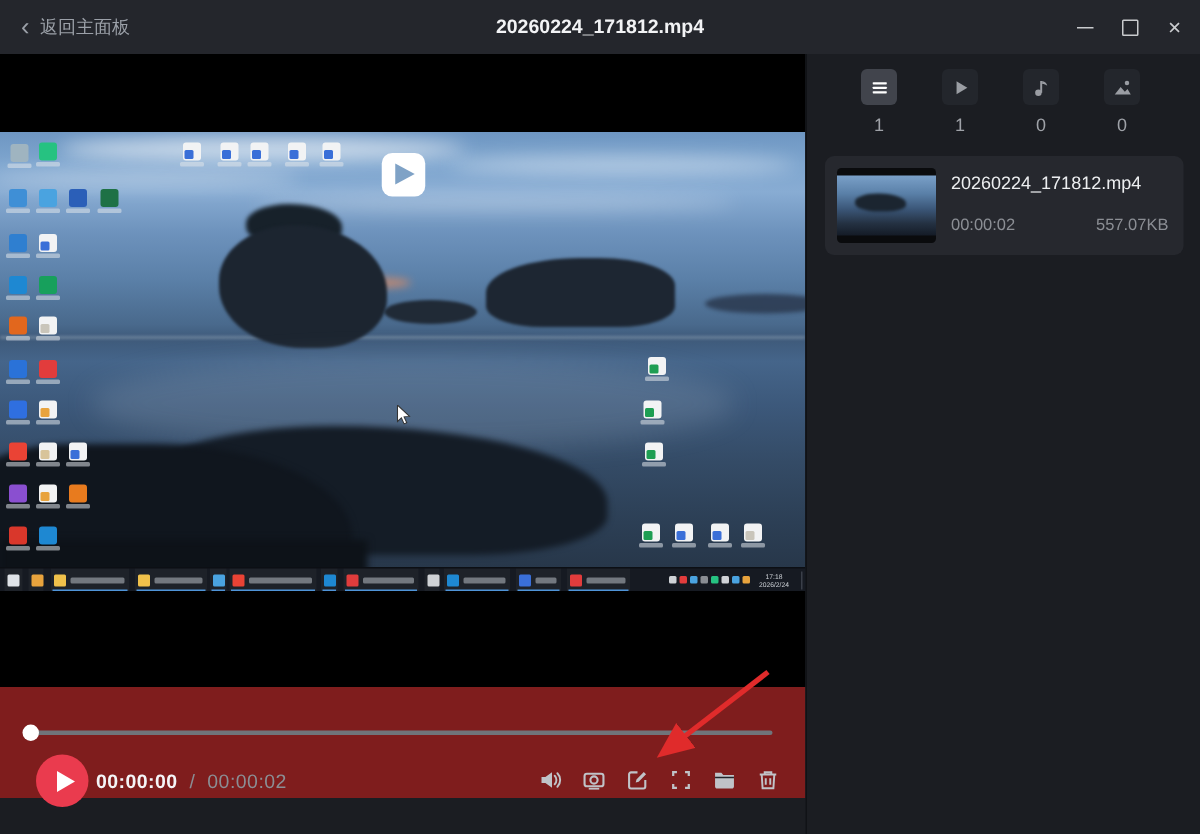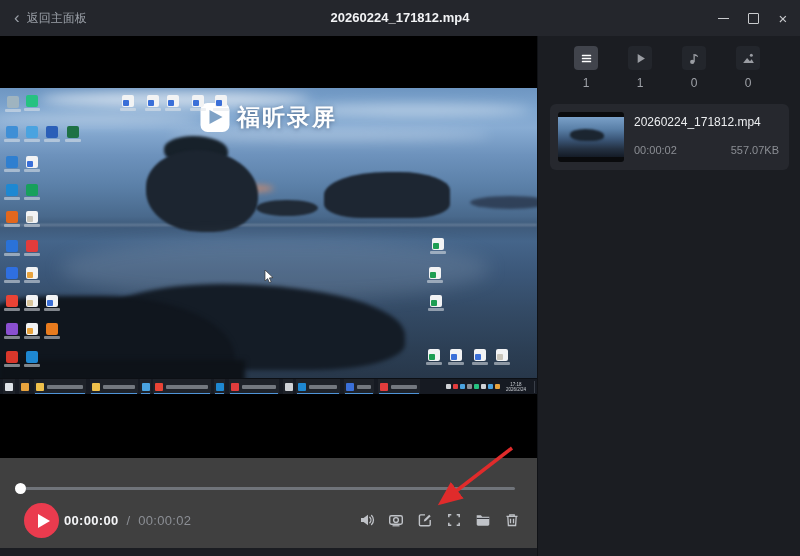--- a/index.html
+++ b/index.html
@@ -57,21 +57,21 @@
   .titem{position:absolute;top:0;height:16px;background:rgba(255,255,255,.035);}
   .titem.ul::after{content:"";position:absolute;left:1px;right:1px;bottom:0;height:2px;background:#4f94d8;}
   .ticon{position:absolute;left:2px;top:4px;width:8px;height:8px;border-radius:1px;}
   .tlabel{position:absolute;left:13px;top:6px;right:3px;height:4px;background:rgba(200,206,214,.5);border-radius:1px;}
   .tray{position:absolute;left:0;top:0;width:537px;height:16px;}
   .tray-dot{position:absolute;top:5px;width:5px;height:5px;border-radius:1px;}
   .clock{position:absolute;left:500px;top:3px;width:32px;color:#cdd1d6;font-size:4.5px;line-height:5px;text-align:center;}
   .sdesk{position:absolute;left:534px;top:2px;width:1px;height:12px;background:#3a3f49;}
   .cursor{position:absolute;left:264px;top:182px;}
   
-  .controls{position:absolute;left:0;top:458px;width:537px;height:90px;background:#404040;z-index:5;}
+  .controls{position:absolute;left:0;top:458px;width:537px;height:74px;background:#7f1d1d;z-index:5;}
   .progress{position:absolute;left:20px;top:29px;width:495px;height:3px;background:#70747a;border-radius:2px;}
   .knob{position:absolute;left:15px;top:25px;width:11px;height:11px;background:#fff;border-radius:50%;}
   .playbtn{position:absolute;left:24px;top:45px;width:35px;height:35px;border-radius:50%;background:#ea3b4e;
            display:flex;align-items:center;justify-content:center;}
   .playbtn .tri{width:0;height:0;border-left:12px solid #fff;border-top:7px solid transparent;
                 border-bottom:7px solid transparent;margin-left:4px;}
   .time{position:absolute;left:64px;top:55px;font-size:13px;color:#fff;letter-spacing:.3px;}
   .time .cur{font-weight:700;color:#f4f5f7;}
   .time .sep{color:#8b8e94;margin:0 4px;}
   .time .dur{color:#8b8e94;}
@@ -135,21 +135,20 @@
       <div class="wp isl-r"></div>
       <div class="wp rk1"></div>
       <div class="wp rk2"></div>
       <div class="wp mist"></div>
       <div class="wp fg1"></div>
       <div class="wp fg2"></div>
       <div class="wp fg3"></div>
 
       <div class="wm">
         <div class="wm-logo"></div>
-        <div class="wm-text">福昕录屏</div>
       </div>
 
       <div class="dicons">
           <div class="dicon" style="left: 7px; top: 8px; background: rgb(159, 180, 192);">
             <div class="lbl"></div>
           </div>
           <div class="dicon" style="left: 26px; top: 7px; background: rgb(38, 194, 129);">
             <div class="lbl"></div>
           </div>
           <div class="dicon" style="left: 6px; top: 38px; background: rgb(63, 143, 214);">

